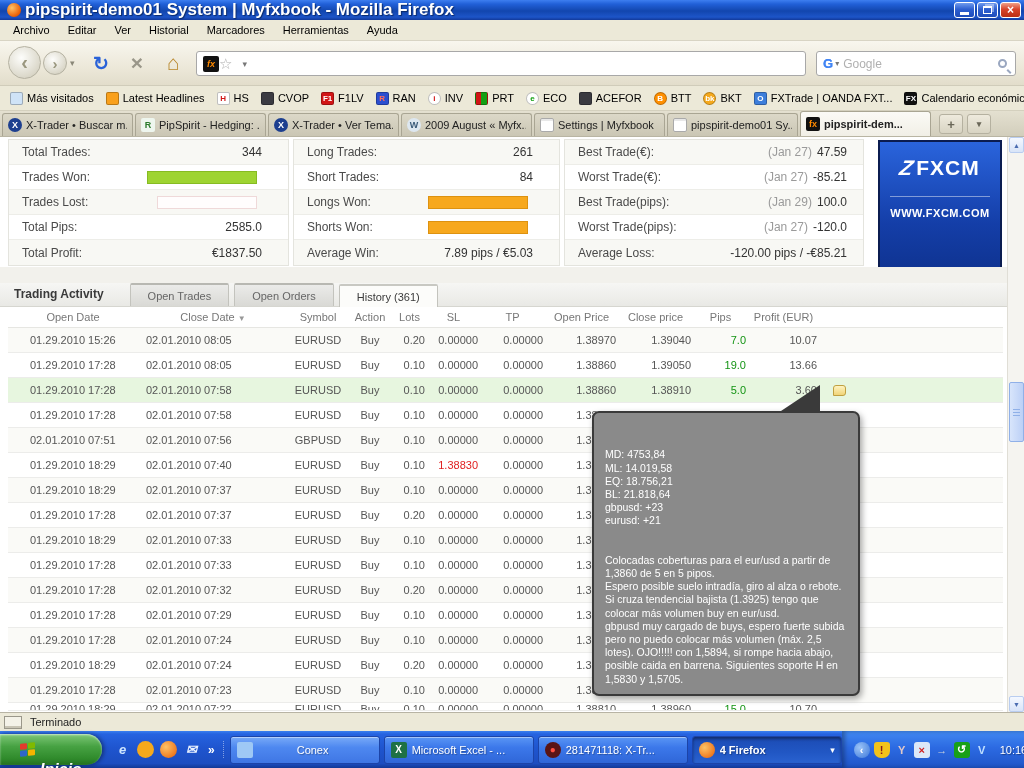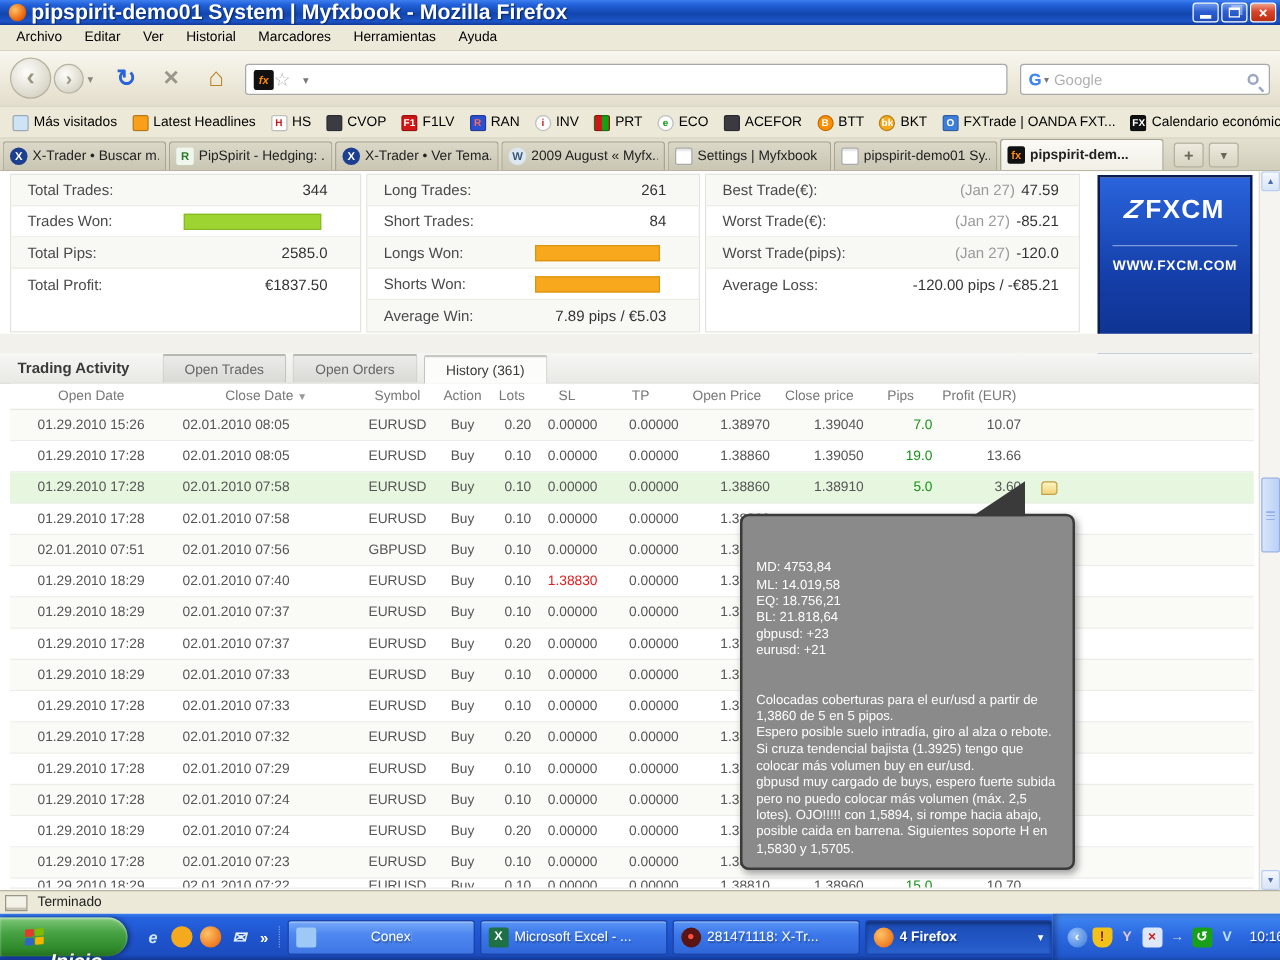--- a/index.html
+++ b/index.html
@@ -391,20 +391,28 @@
         </div>
           <div class="stat-row">
           <span class="stat-label">Trades Won:</span>
           <span class="stat-right">
             <span class="stat-bar green"></span>
             <span class="stat-date"></span>
             <span class="stat-value"></span>
           </span>
         </div>
           <div class="stat-row">
+          <span class="stat-label">Trades Lost:</span>
+          <span class="stat-right">
+            <span class="stat-bar empty"></span>
+            <span class="stat-date"></span>
+            <span class="stat-value"></span>
+          </span>
+        </div>
+          <div class="stat-row">
           <span class="stat-label">Total Pips:</span>
           <span class="stat-right">
 
             <span class="stat-date"></span>
             <span class="stat-value">2585.0</span>
           </span>
         </div>
           <div class="stat-row">
           <span class="stat-label">Total Profit:</span>
           <span class="stat-right">
@@ -466,20 +474,28 @@
             <span class="stat-date">(Jan 27)</span>
             <span class="stat-value">47.59</span>
           </span>
         </div>
           <div class="stat-row">
           <span class="stat-label">Worst Trade(€):</span>
           <span class="stat-right">
 
             <span class="stat-date">(Jan 27)</span>
             <span class="stat-value">-85.21</span>
+          </span>
+        </div>
+          <div class="stat-row">
+          <span class="stat-label">Best Trade(pips):</span>
+          <span class="stat-right">
+
+            <span class="stat-date">(Jan 29)</span>
+            <span class="stat-value">100.0</span>
           </span>
         </div>
           <div class="stat-row">
           <span class="stat-label">Worst Trade(pips):</span>
           <span class="stat-right">
 
             <span class="stat-date">(Jan 27)</span>
             <span class="stat-value">-120.0</span>
           </span>
         </div>

